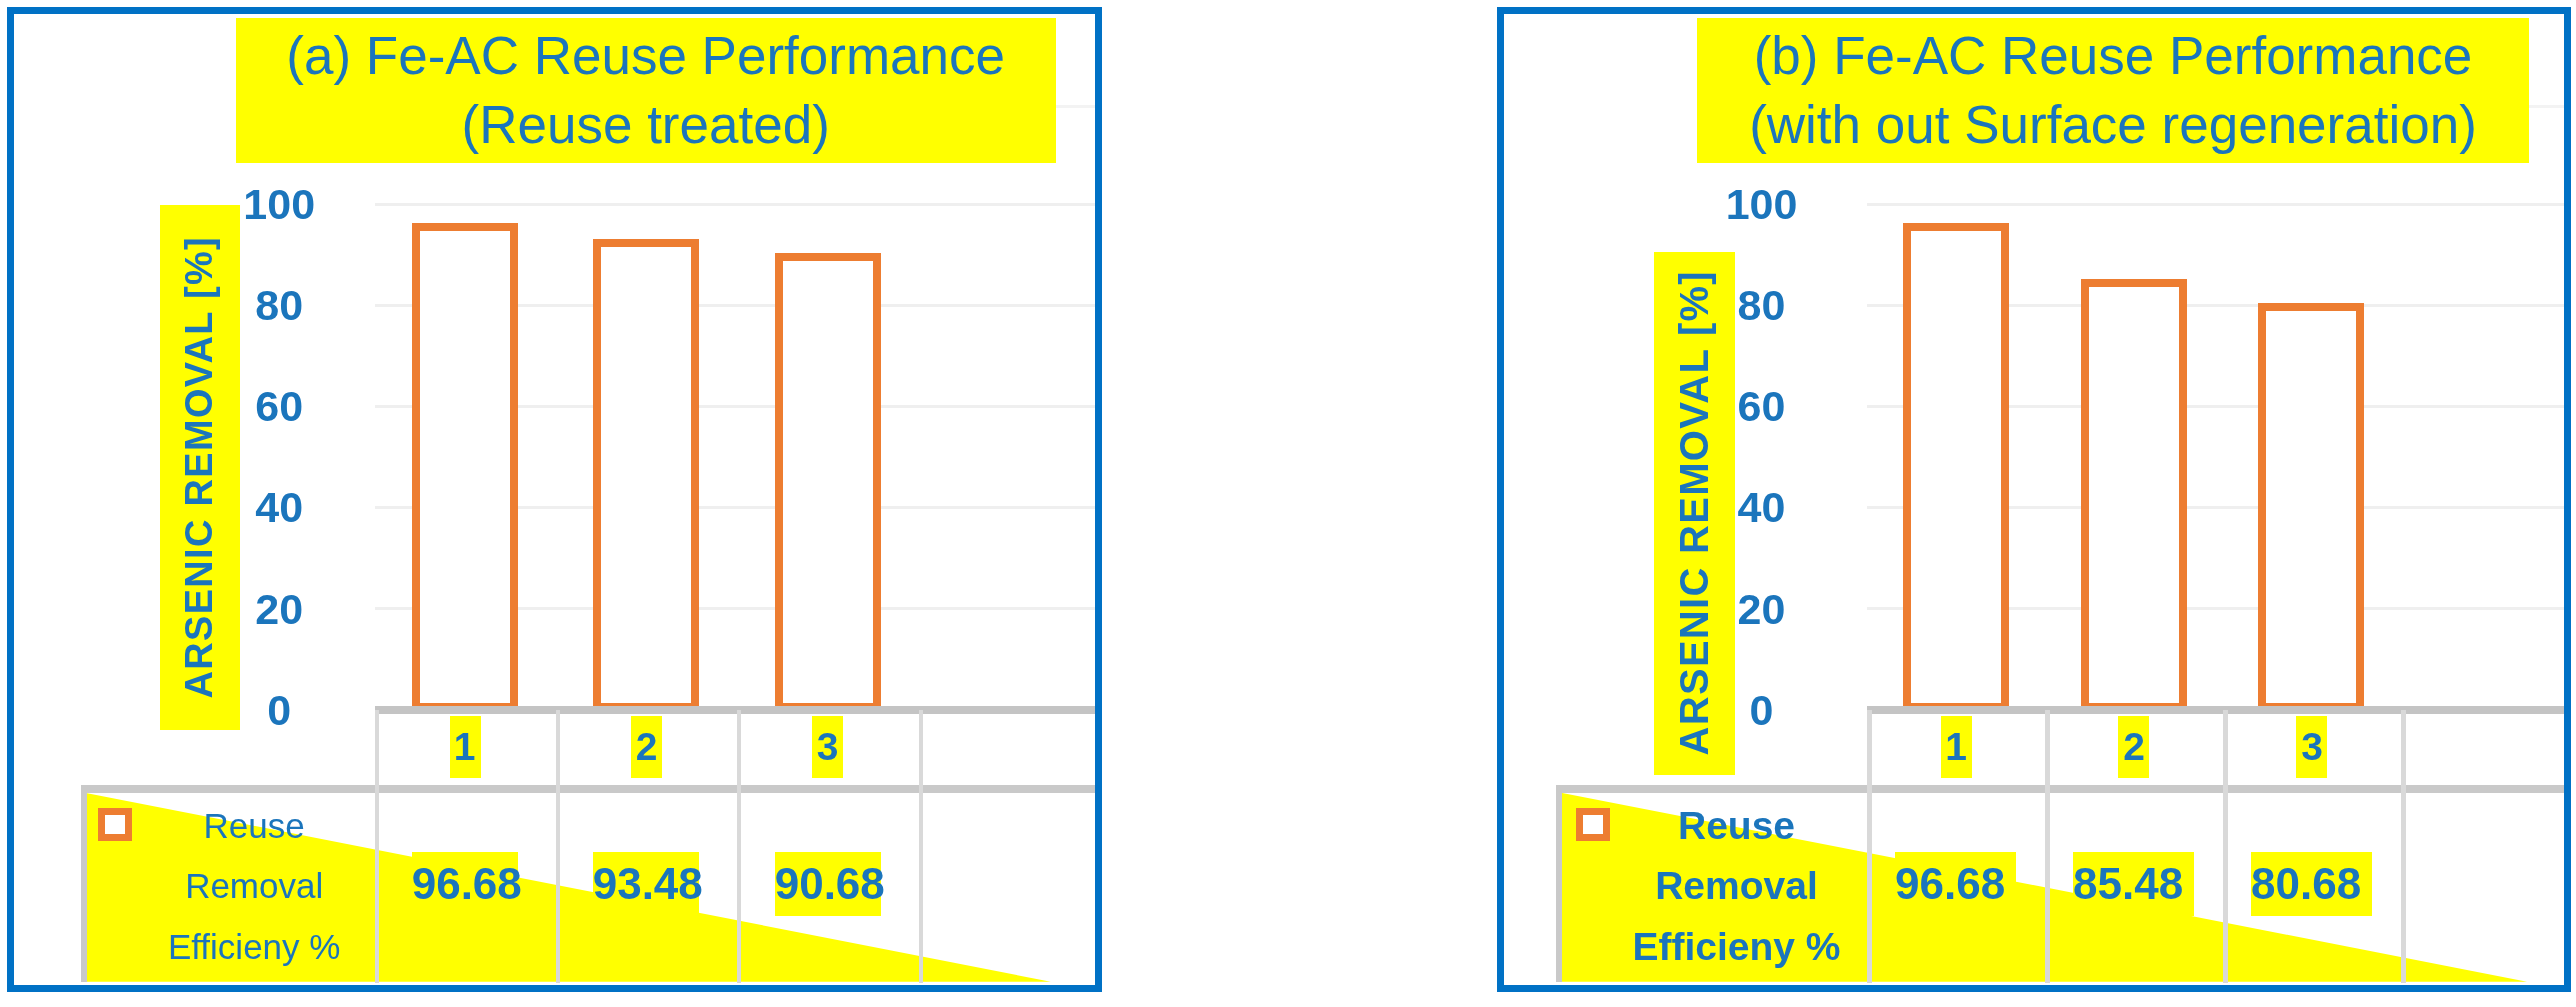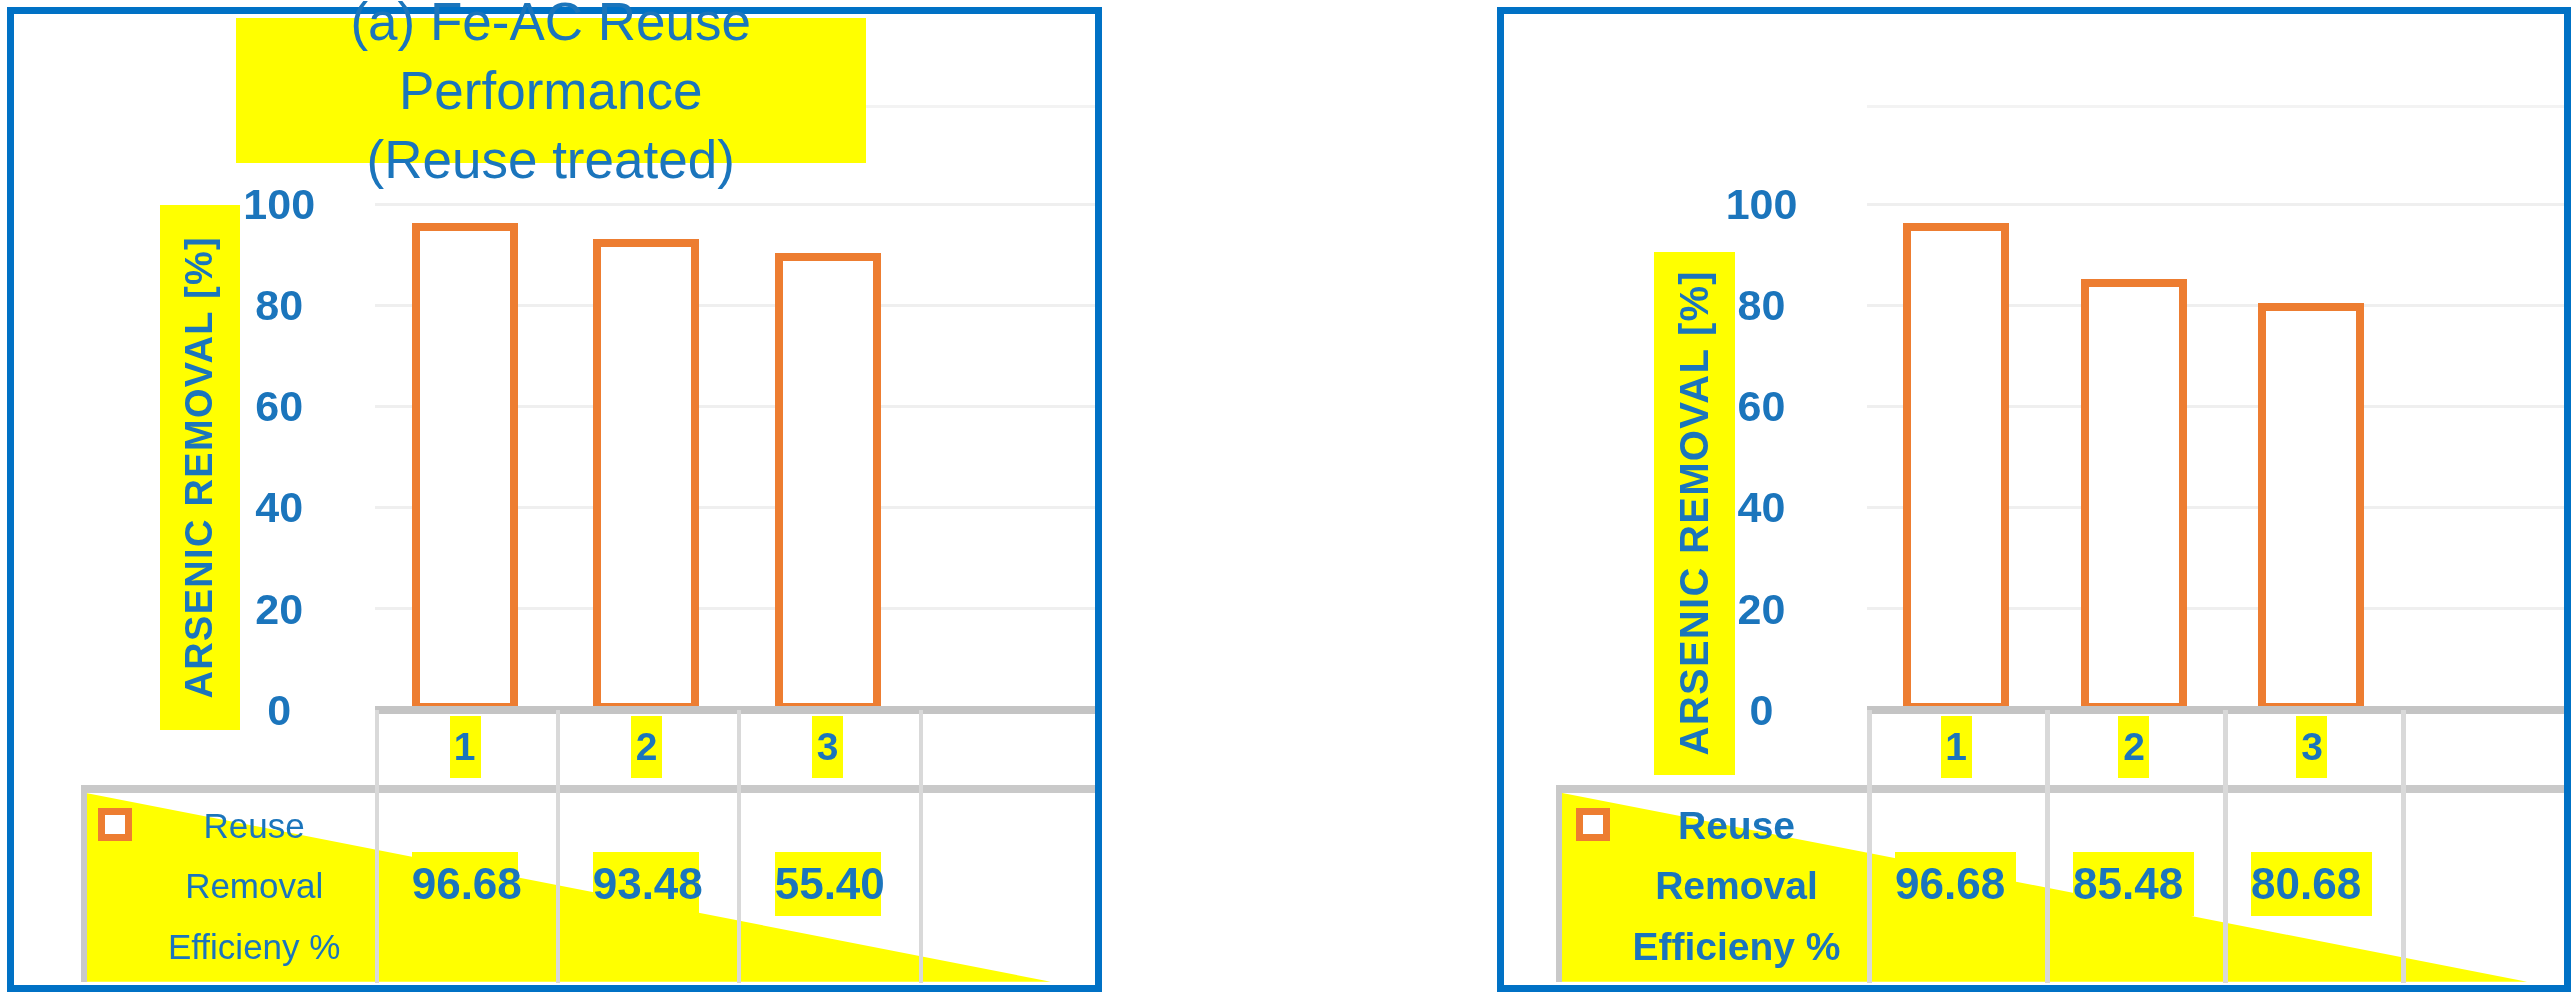--- a/index.html
+++ b/index.html
@@ -51,21 +51,21 @@
   <div class="chartbox wa" id="chart-a" style="left:6.7px;width:1095px;">
     <div class="inner">
 
       <div class="topline" style="left:361px;top:91px;"></div>
       <div class="gridline" style="left:361px;top:189px;"></div>
       <div class="gridline" style="left:361px;top:290px;"></div>
       <div class="gridline" style="left:361px;top:391px;"></div>
       <div class="gridline" style="left:361px;top:492px;"></div>
       <div class="gridline" style="left:361px;top:593px;"></div>
 
-      <div class="title" style="left:222px;width:630px;text-align:center;">
+      <div class="title" style="left:222px;width:820px;text-align:center;">
         <div>(a) Fe-AC Reuse Performance</div>
         <div>(Reuse treated)</div>
       </div>
 
       <div class="ystrip" style="left:146px;top:191px;width:80px;height:525px;">
         <span>ARSENIC REMOVAL [%]</span>
       </div>
 
       <div class="tick" style="left:215px;top:160px;">100</div>
       <div class="tick" style="left:215px;top:261px;">80</div>
@@ -94,39 +94,43 @@
       <div class="vline" style="left:542px;"></div>
       <div class="vline" style="left:723px;"></div>
       <div class="vline" style="left:905px;"></div>
 
       <div class="cat" style="left:397px;">1</div>
       <div class="cat" style="left:579px;">2</div>
       <div class="cat" style="left:760px;">3</div>
 
       <div class="val" style="left:398px;width:106px;">96.68</div>
       <div class="val" style="left:579px;width:106px;">93.48</div>
-      <div class="val" style="left:761px;width:106px;">55.40</div>
+      <div class="val" style="left:761px;width:106px;">90.68</div>
 
       <div class="marker" style="left:84px;"></div>
       <div class="leg-line" style="left:116px;top:781px;">Reuse</div>
       <div class="leg-line" style="left:116px;top:841px;">Removal</div>
       <div class="leg-line" style="left:116px;top:902px;">Efficieny %</div>
     </div>
   </div>
 
   <div class="chartbox wb" id="chart-b" style="left:1497px;width:1074px;">
     <div class="inner">
 
       <div class="topline" style="left:363px;top:91px;"></div>
       <div class="gridline" style="left:363px;top:189px;"></div>
       <div class="gridline" style="left:363px;top:290px;"></div>
       <div class="gridline" style="left:363px;top:391px;"></div>
       <div class="gridline" style="left:363px;top:492px;"></div>
       <div class="gridline" style="left:363px;top:593px;"></div>
 
+      <div class="title" style="left:193px;width:832px;">
+        <div>(b) Fe-AC Reuse Performance</div>
+        <div>(with out Surface regeneration)</div>
+      </div>
 
       <div class="ystrip" style="left:150px;top:238px;width:81px;height:523px;">
         <span>ARSENIC REMOVAL [%]</span>
       </div>
 
       <div class="tick" style="left:207px;top:160px;">100</div>
       <div class="tick" style="left:207px;top:261px;">80</div>
       <div class="tick" style="left:207px;top:362px;">60</div>
       <div class="tick" style="left:207px;top:463px;">40</div>
       <div class="tick" style="left:207px;top:565px;">20</div>

